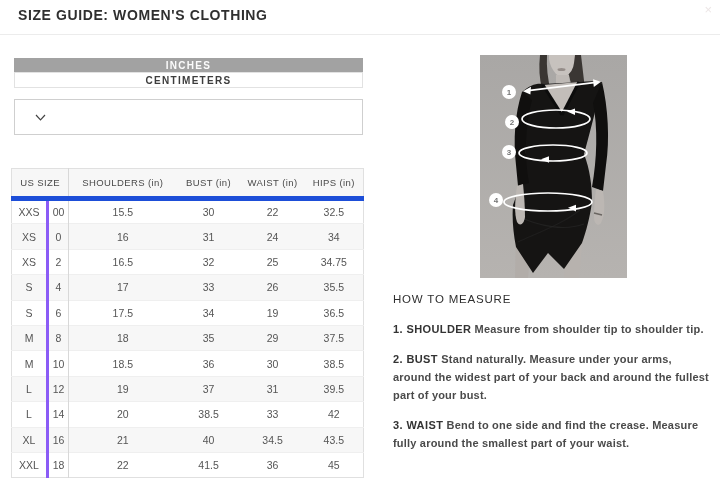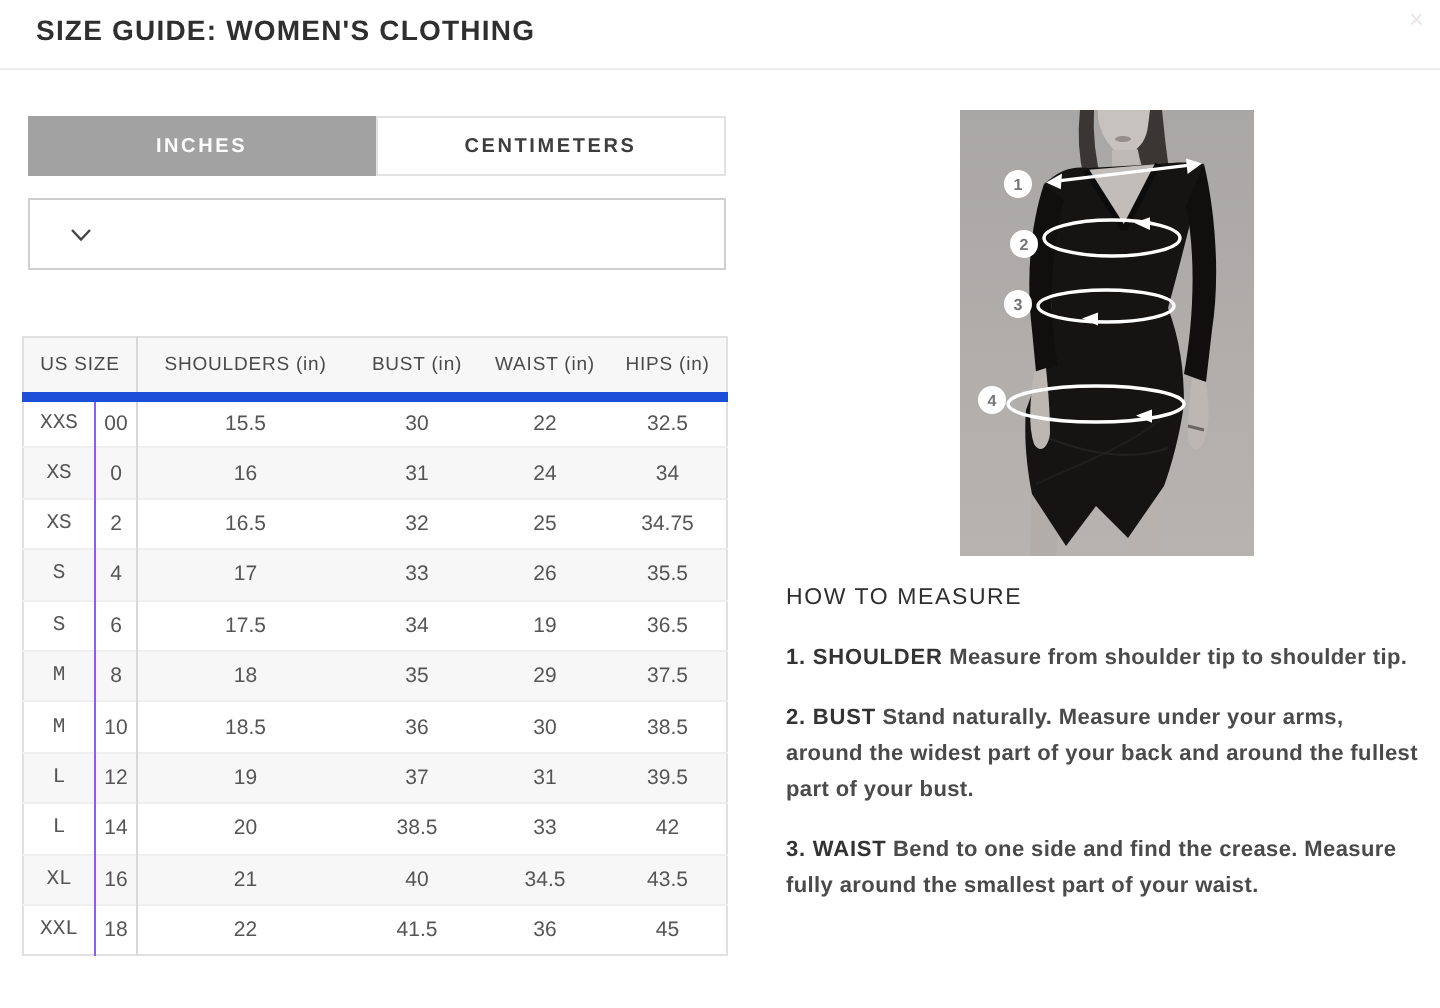--- a/index.html
+++ b/index.html
@@ -8,21 +8,21 @@
   #stage { position:relative; width:720px; height:504px; background:#fff; }
 
   
   .page-title { position:absolute; left:18px; top:7px; font-size:14px; font-weight:bold;
                 letter-spacing:.6px; color:#2f2f2f; }
   .close-x { position:absolute; right:8px; top:3px; font-size:13px; color:#ece6e6;
              cursor:pointer; line-height:14px; }
   .top-divider { position:absolute; left:0; top:34px; width:720px; height:1px; background:#ececec; }
 
   
-  .tabs { position:absolute; left:14px; top:58px; width:349px; height:30px; display:flex; }
+  .tabs { position:absolute; left:14px; top:58px; width:349px; height:30px; display:flex;flex-direction:column; }
   .tab { flex:1; display:flex; align-items:center; justify-content:center;
          font-size:10px; font-weight:600; letter-spacing:1.3px; cursor:pointer; }
   .tab.active { background:#a2a2a2; color:#fbfbfb; }
   .tab.inactive { background:#fff; border:1px solid #e2e2e2; color:#3d3d3d; }
 
   
   .dropdown { position:absolute; left:14px; top:99px; width:349px; height:36px;
               border:1px solid #cfcfcf; display:flex; align-items:center;
               padding:0 14px 0 20px; cursor:pointer; background:#fff; }
   .dropdown-value { font-size:10px; font-weight:600; letter-spacing:.8px; color:#333;
@@ -32,21 +32,21 @@
   
   table.sizes { position:absolute; left:11px; top:168px; width:352px;
                 border-collapse:collapse; table-layout:fixed;
                 border:1px solid #e0e0e0; }
   table.sizes th { background:#f7f7f7; font-size:9.5px; font-weight:normal; color:#4a4a4a;
                    letter-spacing:.4px; height:30px; text-align:center;
                    border-bottom:5px solid #1d4ed8; }
   table.sizes td { font-size:10.5px; color:#555; text-align:center; height:25.4px;
                    border-top:1px solid #efefef; }
   table.sizes tbody tr:nth-child(even) { background:#f7f7f7; }
-  table.sizes td:nth-child(1) { border-right:1px solid #8b5cf6;font-family:Liberation Mono, monospace; }
+  table.sizes td:nth-child(1) { border-right:3px solid #8b5cf6; }
   table.sizes td:nth-child(2), table.sizes th.us-size { border-right:1px solid #d8d8d8; }
 
   
   .photo { position:absolute; left:480px; top:55px; width:147px; height:223px; }
   .howto-heading { position:absolute; left:393px; top:293px; font-size:11.5px; font-weight:normal;
                    letter-spacing:.8px; color:#2f2f2f; }
   .steps { position:absolute; left:393px; top:320px; width:318px; }
   .steps p { font-size:11px; line-height:18px; color:#4a4a4a; letter-spacing:.2px;
              margin-bottom:12px;font-weight:bold; }
   .steps p strong { color:#333; letter-spacing:.4px; }

